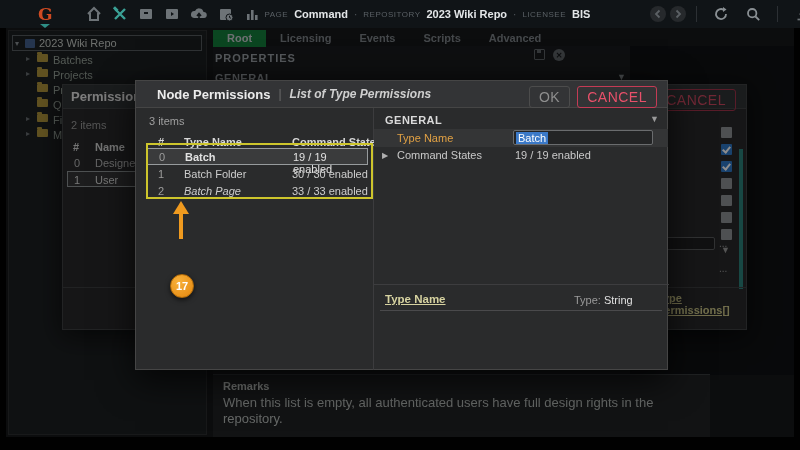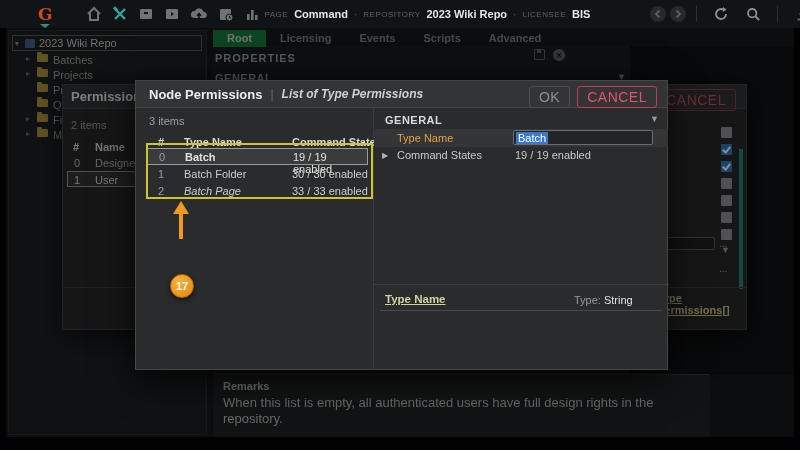--- a/index.html
+++ b/index.html
@@ -100,21 +100,21 @@
   .bd-type-link { position:absolute; left:594px; top:207px; font-size:11px; font-weight:bold;
         color:#cfc98a; text-decoration:underline; }
 
   
   #dim { left:0; top:0; width:800px; height:450px; background:rgba(0,0,0,.45); z-index:5; }
 
   
   #modal { left:135px; top:80px; width:533px; height:290px; background:#2a2b2c;
            border:1px solid #454545; z-index:6; box-shadow:0 10px 34px rgba(0,0,0,.75); }
   #modal .hdr { position:absolute; left:0; top:0; width:100%; height:27px; background:#333436;
-           border-bottom:1px solid #454545; display:flex; align-items:center; }
+           border-bottom:1px solid #454545; display:flex; align-items:center;padding-left:8px; }
   #modal .hdr .t { font-size:13px; font-weight:bold; color:#ececec; margin-left:13px; }
   #modal .hdr .pipe { color:#6a6a6a; margin:0 8px; font-size:12px; }
   #modal .hdr .st { font-size:12px; font-style:italic; font-weight:bold; color:#cfcfcf; }
   .m-vdiv { position:absolute; left:237px; top:27px; width:1px; height:262px; background:#3c3c3e; }
 
   .m-items { position:absolute; left:13px; top:34px; font-size:11px; color:#9f9f9f; }
   .m-colhead { position:absolute; top:55px; font-size:11px; font-weight:bold; color:#d8d8d8; }
   .m-row { position:absolute; left:10px; width:222px; height:17px; }
   .m-row.sel { background:#3a3b3c; border:1px solid #979b9d; }
   .m-cell { position:absolute; top:2px; font-size:11px; color:#cdcdcd; }

